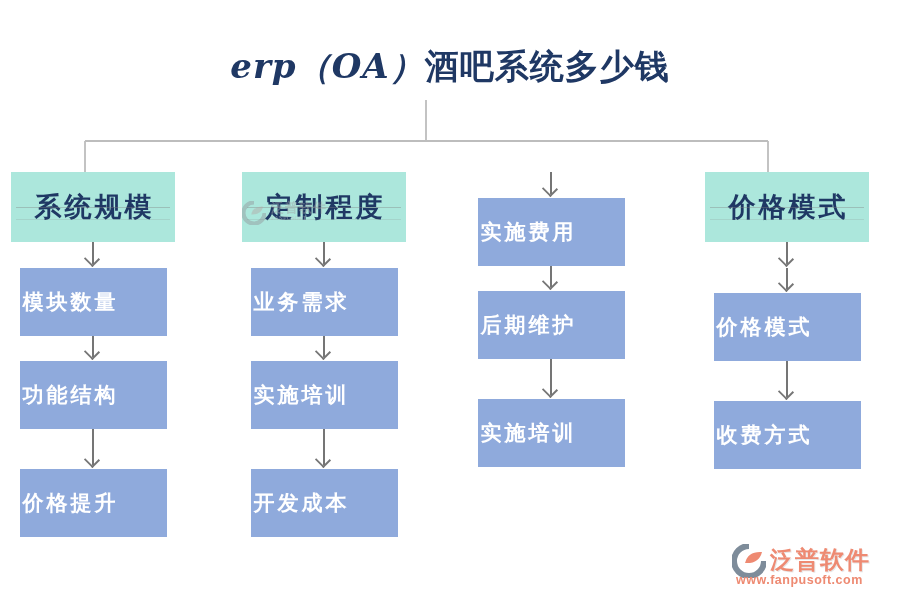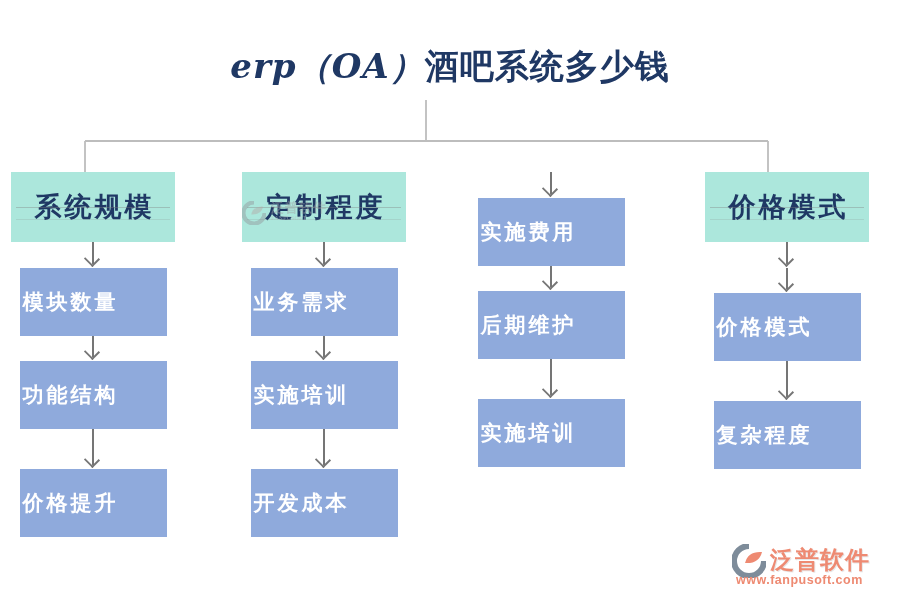--- a/index.html
+++ b/index.html
@@ -184,21 +184,21 @@
     <div class="header-box">
       <span>价格模式</span>
     </div>
     <div class="arrow gap-sm"></div>
     <div class="arrow gap-md"></div>
     <div class="item-box">
         <span>价格模式</span>
       </div>
     <div class="arrow gap-lg"></div>
     <div class="item-box">
-        <span>复杂程度</span>
+        <span>收费方式</span>
       </div>
   </div>
 
   <div id="brand-mark">
     <svg id="brand-logo" width="34" height="34" viewBox="0 0 34 34">
       <path d="M17,2 A15,15 0 1 0 32,17" fill="none" stroke="#7e8c9a" stroke-width="6"></path>
       <path d="M13,19 Q16,7 30,8 Q27,20 13,19 Z" fill="#ee8a72"></path>
     </svg>
     <div class="brand-name">泛普软件</div>
     <div class="brand-url">www.fanpusoft.com</div>

